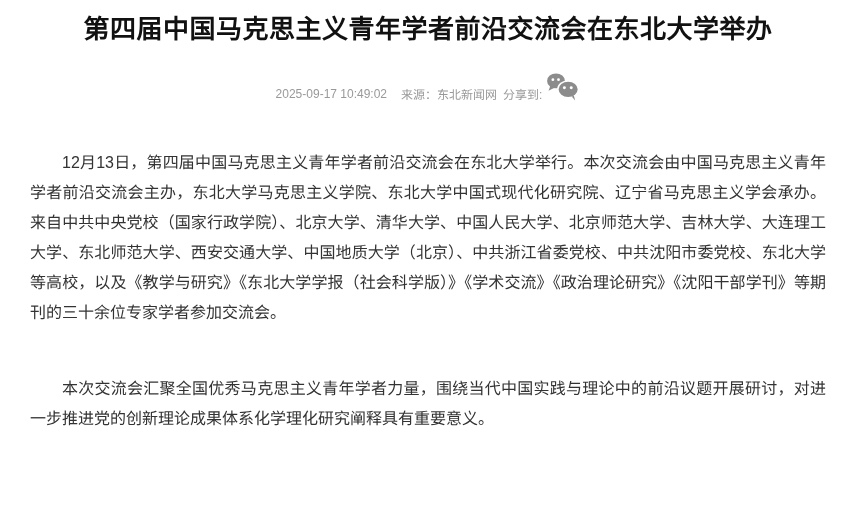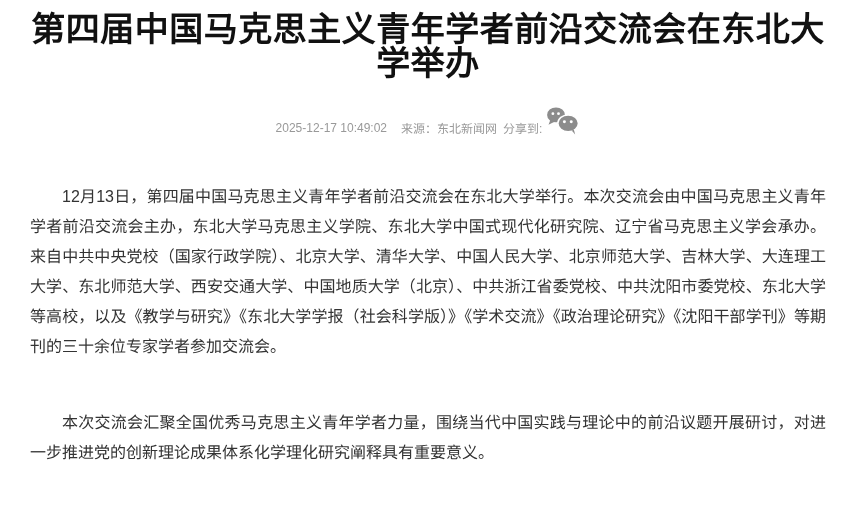--- a/index.html
+++ b/index.html
@@ -11,21 +11,21 @@
     overflow: hidden;
     font-family: "Liberation Sans", "DejaVu Sans", sans-serif;
   }
   .page {
     width: 796px;
     margin: 0 auto;
   }
   h1.title {
     margin: 12px 0 0 0;
     text-align: center;
-    font-size: 34px;
+    font-size: 26px;
     line-height: 34px;
     font-weight: 700;
     color: #111111;
     letter-spacing: 0.5px;
   }
   .meta-row {
     margin-top: 33px;
     display: flex;
     justify-content: center;
     align-items: center;
@@ -60,21 +60,21 @@
   }
 </style>
 </head>
 <body>
 
 <div class="page">
 
   <h1 class="title">第四届中国马克思主义青年学者前沿交流会在东北大学举办</h1>
 
   <div class="meta-row">
-    <span class="datetime">2025-12-17 10:49:02</span>
+    <span class="datetime">2025-09-17 10:49:02</span>
     <span class="source"><span>来源：</span><span>东北新闻网</span></span>
     <span class="share-label">分享到:</span>
     <button class="wechat-btn" title="">
       <svg width="34" height="29" viewBox="0 0 36 31" xmlns="http://www.w3.org/2000/svg" aria-hidden="true">
 
         <g fill="#8c8c8c">
           <ellipse cx="10.5" cy="9.5" rx="9.5" ry="8"></ellipse>
           <polygon points="4.5,15 2.5,20 9.5,16.5"></polygon>
         </g>
         <circle cx="7.2" cy="8.2" r="1.5" fill="#ffffff"></circle>

